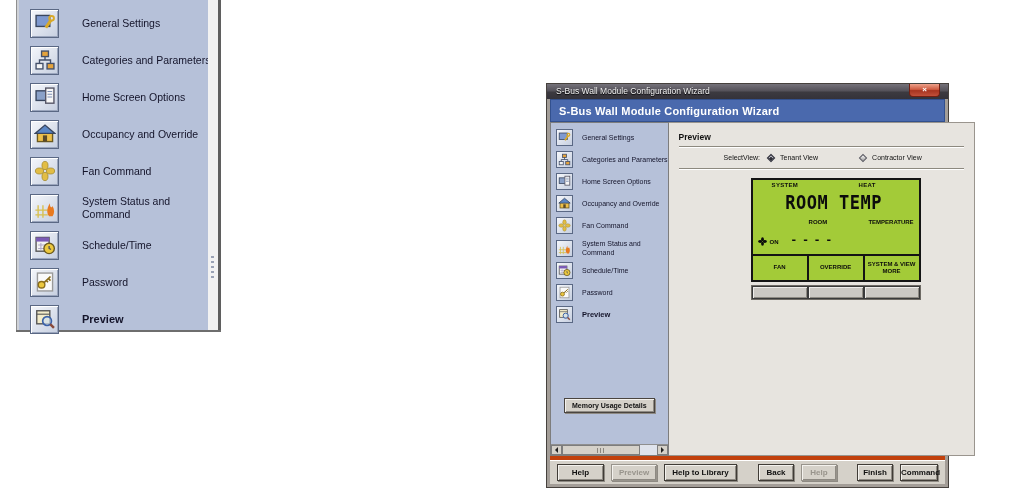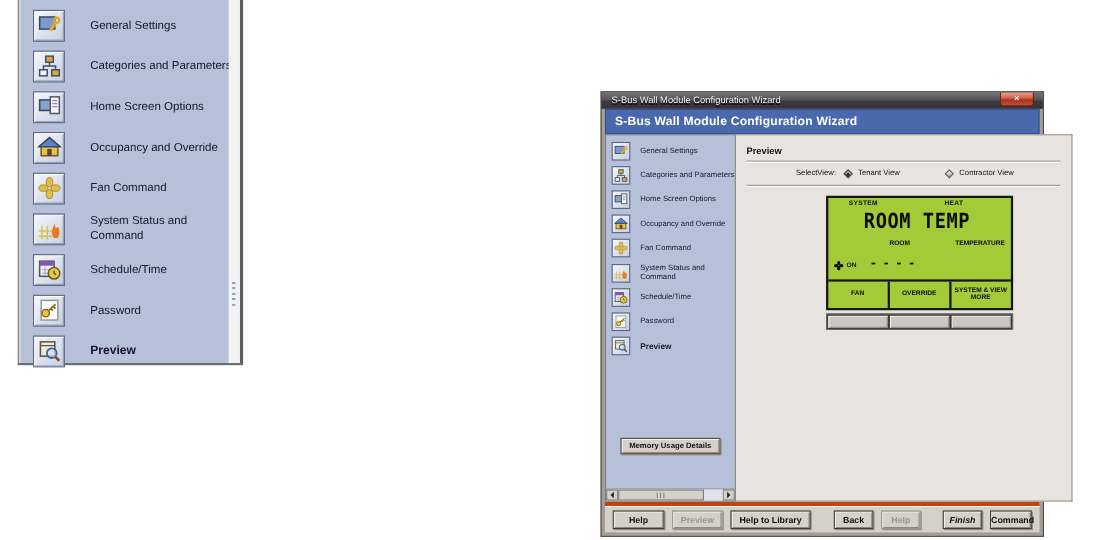--- a/index.html
+++ b/index.html
@@ -124,21 +124,21 @@
   .btn { font-family:"Liberation Sans", sans-serif; font-size:8px; font-weight:bold; color:#111;
          background:#d5d1c9; border:1px solid #403c36; padding:3px 0; text-align:center;
          box-shadow:inset 1px 1px 0 #f4f2ee, inset -1px -1px 0 #8e8a83, 1px 1px 0 #8e8a83;
          cursor:default; }
   .btn.disabled { color:#98948c; border-color:#98948c; font-weight:bold; }
   .b-help { width:47px; margin-right:7px; }
   .b-preview { width:46px; margin-right:7px; }
   .b-save { width:73px; }
   .b-back { width:36px; margin-left:21px;text-align:center; }
   .b-next { width:36px; margin-left:7px; }
-  .b-finish { width:36px; margin-left:auto;font-style:italic; }
+  .b-finish { width:36px; margin-left:auto; }
   .b-cancel { width:38px; margin-left:7px; }
 </style>
 </head>
 <body>
 
 <div class="canvas">
 
   <div class="big-sidebar">
     <div class="bs-frame-l"></div>
     <div class="bs-body">

